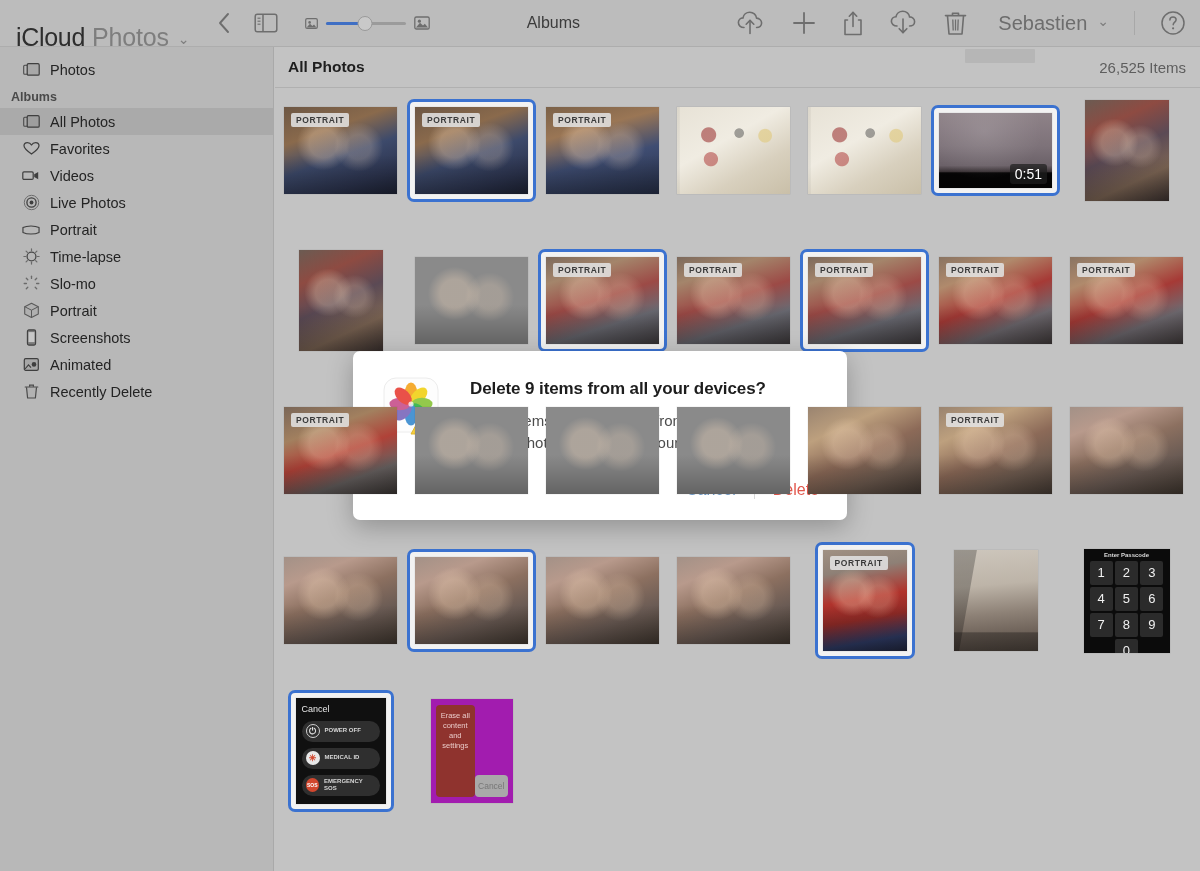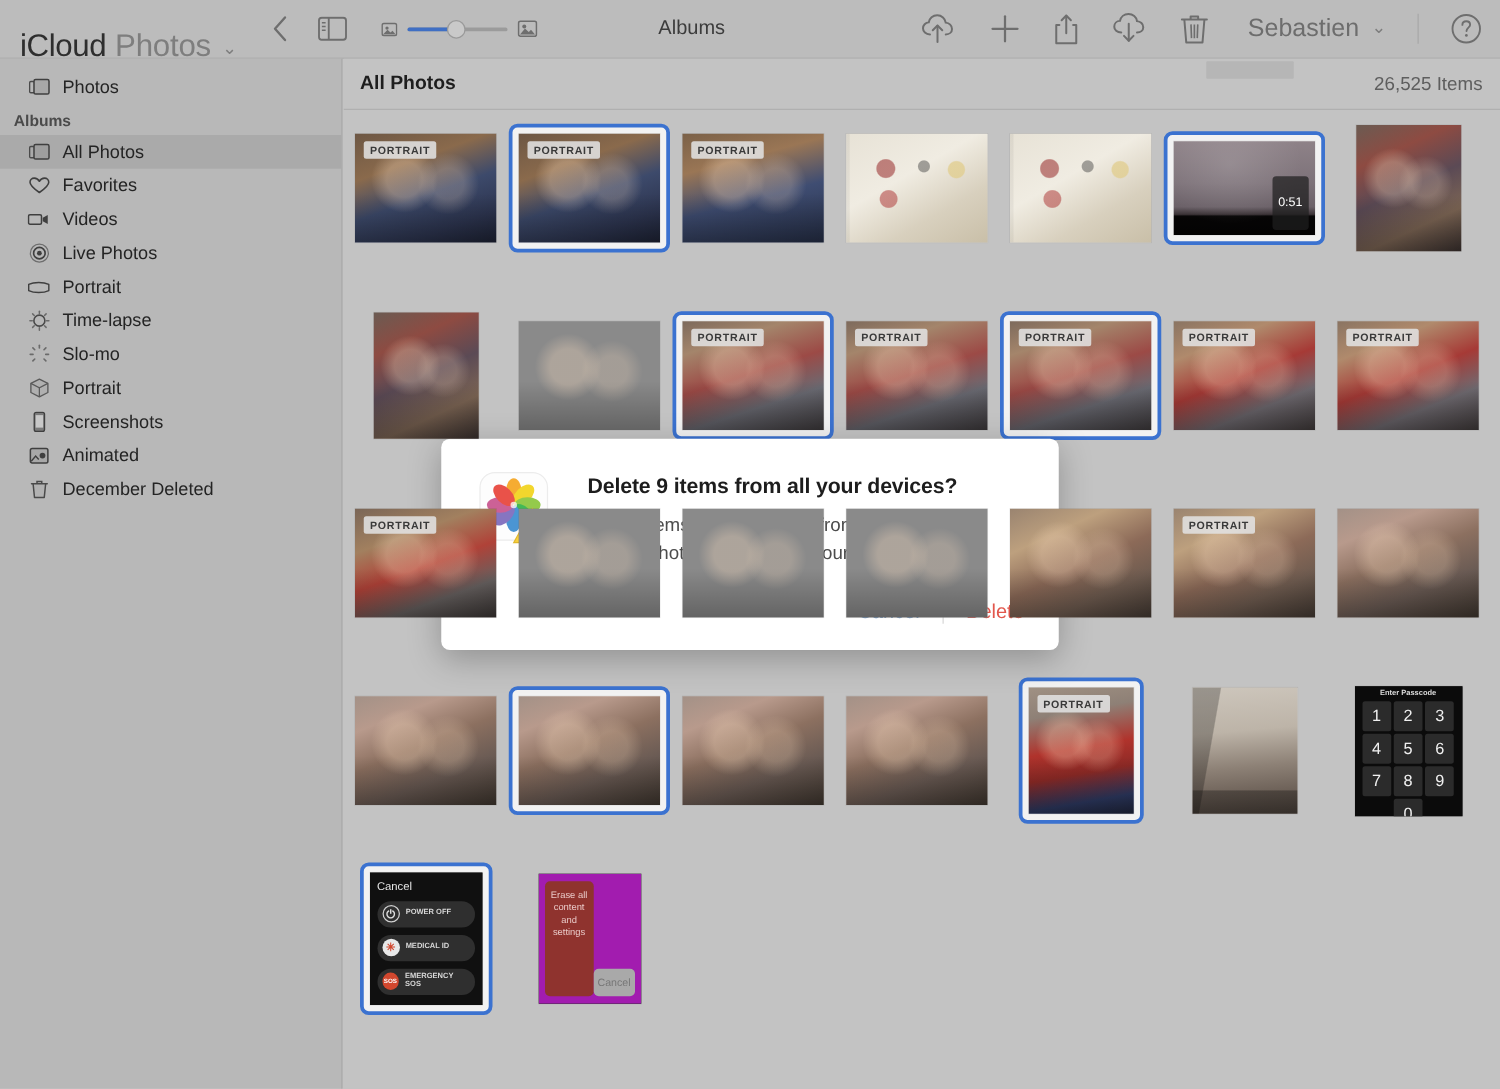--- a/index.html
+++ b/index.html
@@ -89,21 +89,21 @@
   }
   .badge-portrait {
     position: absolute; top: 6px; left: 7px;
     background: rgba(225,225,225,0.88); color: #3a3a3a;
     font-size: 8.5px; letter-spacing: 0.6px; font-weight: bold;
     padding: 2px 5px; border-radius: 2px;
   }
   .badge-duration {
     position: absolute; bottom: 4px; right: 5px;
     background: rgba(30,30,30,0.72); color: #fff;
-    font-size: 10px; padding: 16px 5px; border-radius: 3px;
+    font-size: 14px; padding: 2px 5px; border-radius: 3px;
   }
 
   
   .ph { position: absolute; inset: 0; }
 
   
   .ss-passcode {
     position: absolute; inset: 0; background: #0b0b0b;
     display: flex; flex-direction: column; align-items: center; padding-top: 3px;
   }
@@ -389,21 +389,21 @@
     </div>
 
     <div class="sb-item">
       <span class="sb-icon">
         <svg width="15" height="17" viewBox="0 0 15 17">
           <path d="M2.5 4.2 L3.6 15 H11.4 L12.5 4.2" stroke="#4a4a4a" stroke-width="1.2" fill="#b2b2b2" stroke-linejoin="round"></path>
           <line x1="1.2" y1="4" x2="13.8" y2="4" stroke="#4a4a4a" stroke-width="1.2" stroke-linecap="round"></line>
           <path d="M5.6 3.8 V2.2 H9.4 V3.8" stroke="#4a4a4a" stroke-width="1.2" fill="none"></path>
         </svg>
       </span>
-      <span class="sb-label">December Deleted</span>
+      <span class="sb-label">Recently Delete</span>
     </div>
   </div>
 
   <div class="content">
     <div class="content-header">
       <span class="ch-title">All Photos</span>
       <div class="ch-placeholder"></div>
       <span class="ch-count">26,525 Items</span>
     </div>
 

